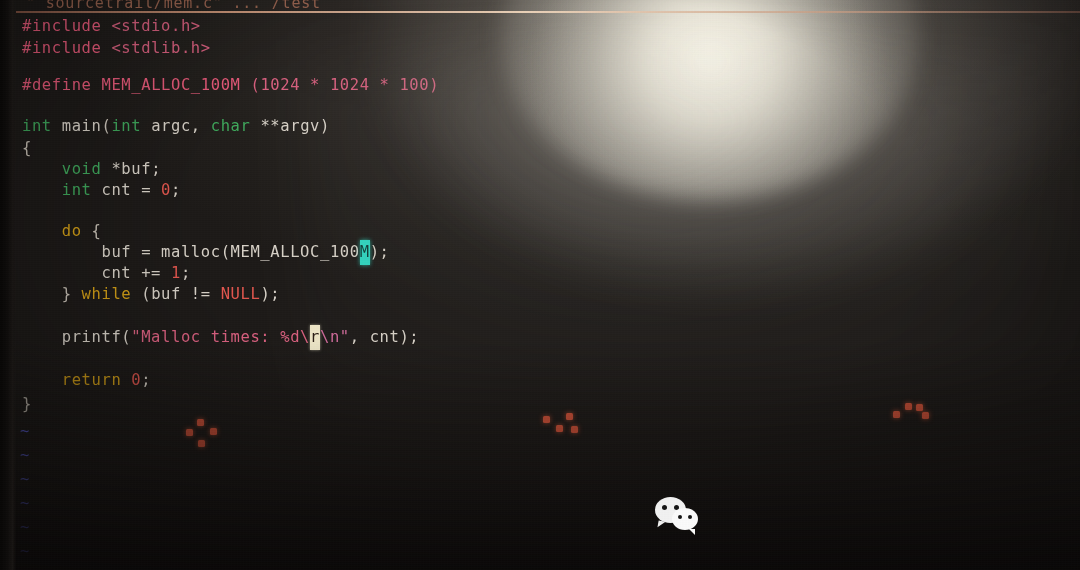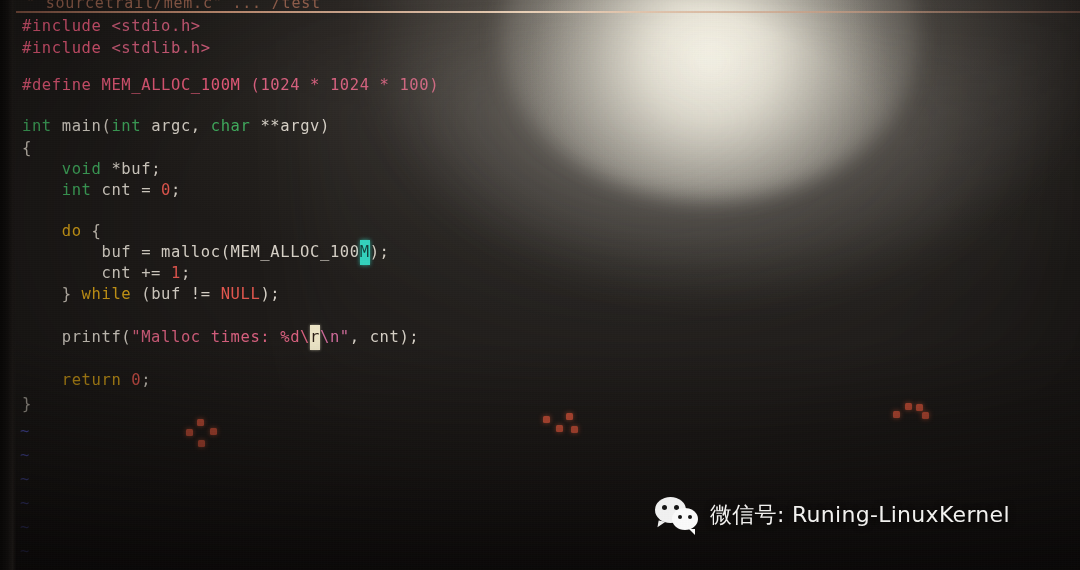--- a/index.html
+++ b/index.html
@@ -243,19 +243,18 @@
 
   <div class="watermark">
     <div class="wx-logo">
       <div class="wx-bubble wx-big"></div>
       <div class="wx-eye" style="left:7px;  top:8px;"></div>
       <div class="wx-eye" style="left:19px; top:8px;"></div>
       <div class="wx-bubble wx-small"></div>
       <div class="wx-eye" style="left:23px; top:18px; width:4px; height:4px;"></div>
       <div class="wx-eye" style="left:33px; top:18px; width:4px; height:4px;"></div>
     </div>
-    <div class="wm-text">微信号: Runing-LinuxKernel</div>
   </div>
 
   <div class="grain"></div>
   <div class="scan"></div>
 
 </div>
 
 </body></html>

